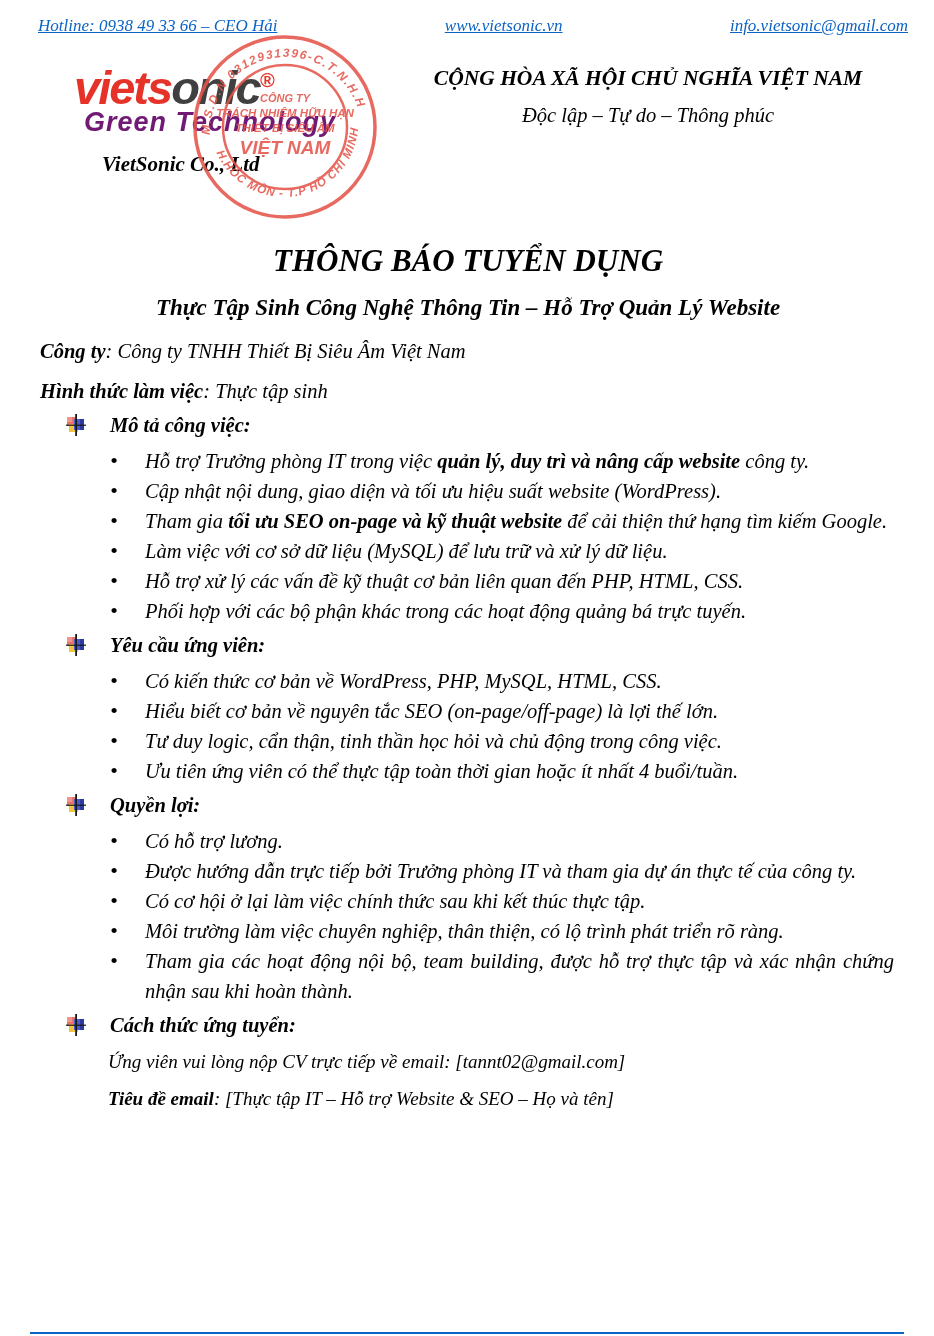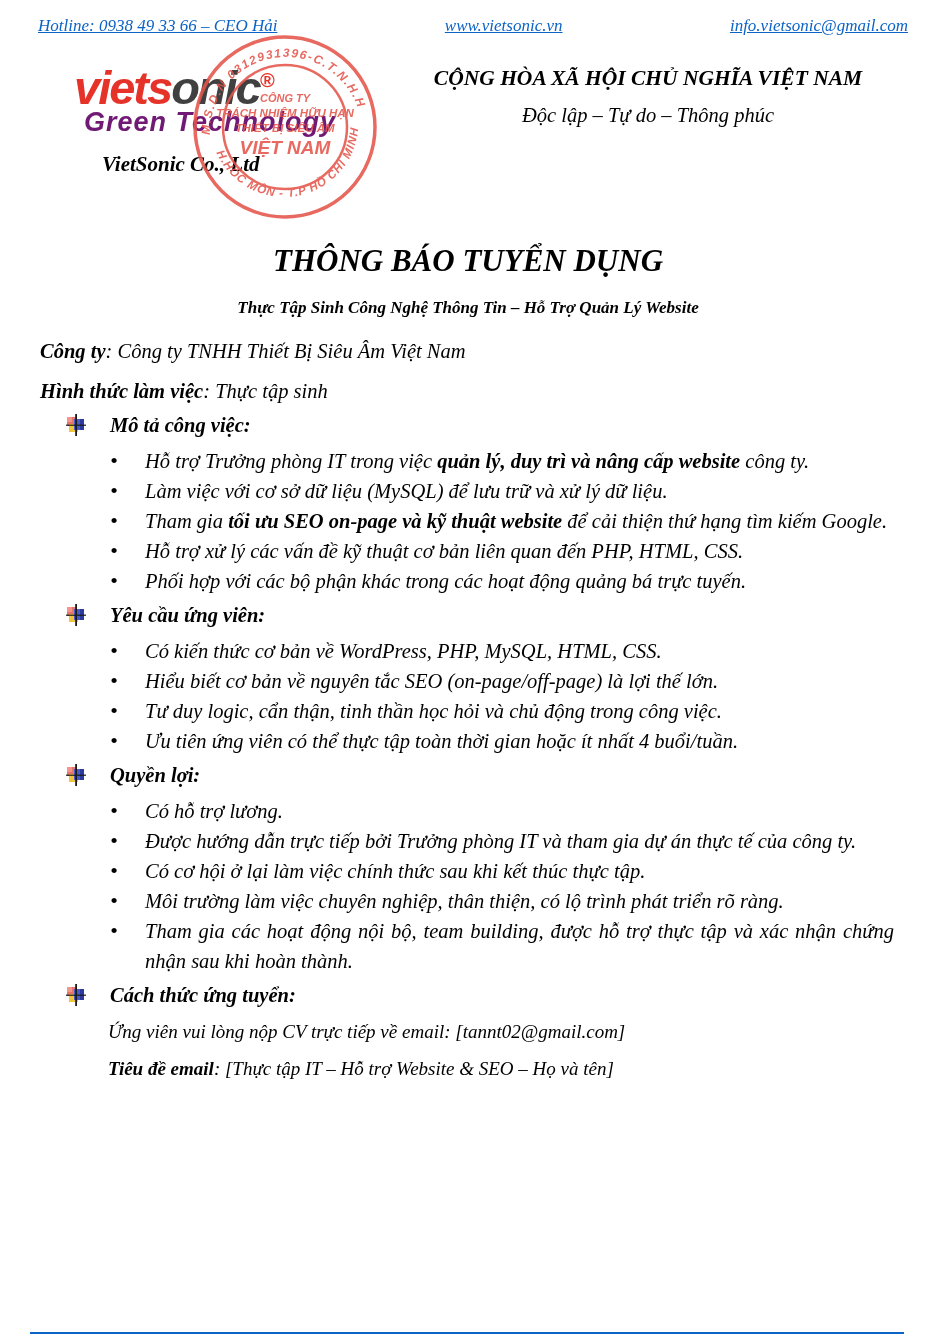--- a/index.html
+++ b/index.html
@@ -23,21 +23,21 @@
   .stamp{position:absolute;top:32px;left:190px;width:190px;height:190px;opacity:.88;}
   .stamp text{font-family:"Liberation Sans",sans-serif;fill:#e4554b;font-weight:bold;}
   
   .national{position:absolute;top:66px;left:390px;width:516px;text-align:center;}
   .nat1{font-weight:bold;font-size:21.5px;}
   .nat2{font-size:20.5px;margin-top:13px;}
   .nat3{font-size:20.5px;margin-top:7px;}
   
   .main{position:absolute;left:38px;top:236px;width:860px;padding-top:6px;}
   .doc-title{font-size:31px;font-weight:bold;text-align:center;margin:0;line-height:38px;}
-  .doc-subtitle{font-size:17px;font-weight:bold;text-align:center;margin:12px 0 0;line-height:32px;}
+  .doc-subtitle{font-size:23px;font-weight:bold;text-align:center;margin:12px 0 0;line-height:32px;}
   .meta{font-size:20.5px;line-height:30px;margin:10px 0 0 2px;}
   .meta b{margin-right:0;}
   #sections{margin-top:0;}
   .section-head{display:flex;align-items:center;margin:4px 0 6px;font-size:20.5px;
                 font-weight:bold;line-height:30px;}
   .marker{width:20px;height:22px;margin-left:28px;flex:0 0 auto;display:inline-block;}
   .head-text{margin-left:24px;}
   .blist{list-style:none;margin:0;padding:0;}
   .li{position:relative;padding-left:107px;padding-right:4px;font-size:20.5px;
       line-height:30px;text-align:justify;}
@@ -101,22 +101,23 @@
               <rect x="3" y="10" width="9" height="8" fill="#f2c53d"></rect>
               <rect x="8" y="5" width="10" height="11" fill="#4a5bc7"></rect>
               <rect x="14" y="5" width="4" height="11" fill="#2d3a9e"></rect>
               <rect x="0" y="10.6" width="20" height="1.2" fill="#1a1a1a"></rect>
               <rect x="9.2" y="0" width="1.8" height="22" fill="#1a1a1a"></rect>
             </svg></span>
           <span class="head-text">Mô tả công việc:</span>
         </div>
         <ul class="blist">
           <li class="li"><span>Hỗ trợ Trưởng phòng IT trong việc </span><b>quản lý, duy trì và nâng cấp website</b><span> công ty.</span></li>
+          <li class="li"><span>Cập nhật nội dung, giao diện và tối ưu hiệu suất website (WordPress).</span></li>
+          <li class="li"><span>Tham gia </span><b>tối ưu SEO on-page và kỹ thuật website</b><span> để cải thiện thứ hạng tìm kiếm Google.</span></li>
           <li class="li"><span>Làm việc với cơ sở dữ liệu (MySQL) để lưu trữ và xử lý dữ liệu.</span></li>
-          <li class="li"><span>Tham gia </span><b>tối ưu SEO on-page và kỹ thuật website</b><span> để cải thiện thứ hạng tìm kiếm Google.</span></li>
           <li class="li"><span>Hỗ trợ xử lý các vấn đề kỹ thuật cơ bản liên quan đến PHP, HTML, CSS.</span></li>
           <li class="li"><span>Phối hợp với các bộ phận khác trong các hoạt động quảng bá trực tuyến.</span></li>
         </ul>
         <div class="section-head">
           <span class="marker"><svg viewBox="0 0 20 22" width="20" height="22">
               <rect x="1" y="3" width="9" height="9" fill="#e8756b"></rect>
               <rect x="1" y="3" width="5" height="5" fill="#f2958d"></rect>
               <rect x="3" y="10" width="9" height="8" fill="#f2c53d"></rect>
               <rect x="8" y="5" width="10" height="11" fill="#4a5bc7"></rect>
               <rect x="14" y="5" width="4" height="11" fill="#2d3a9e"></rect>

